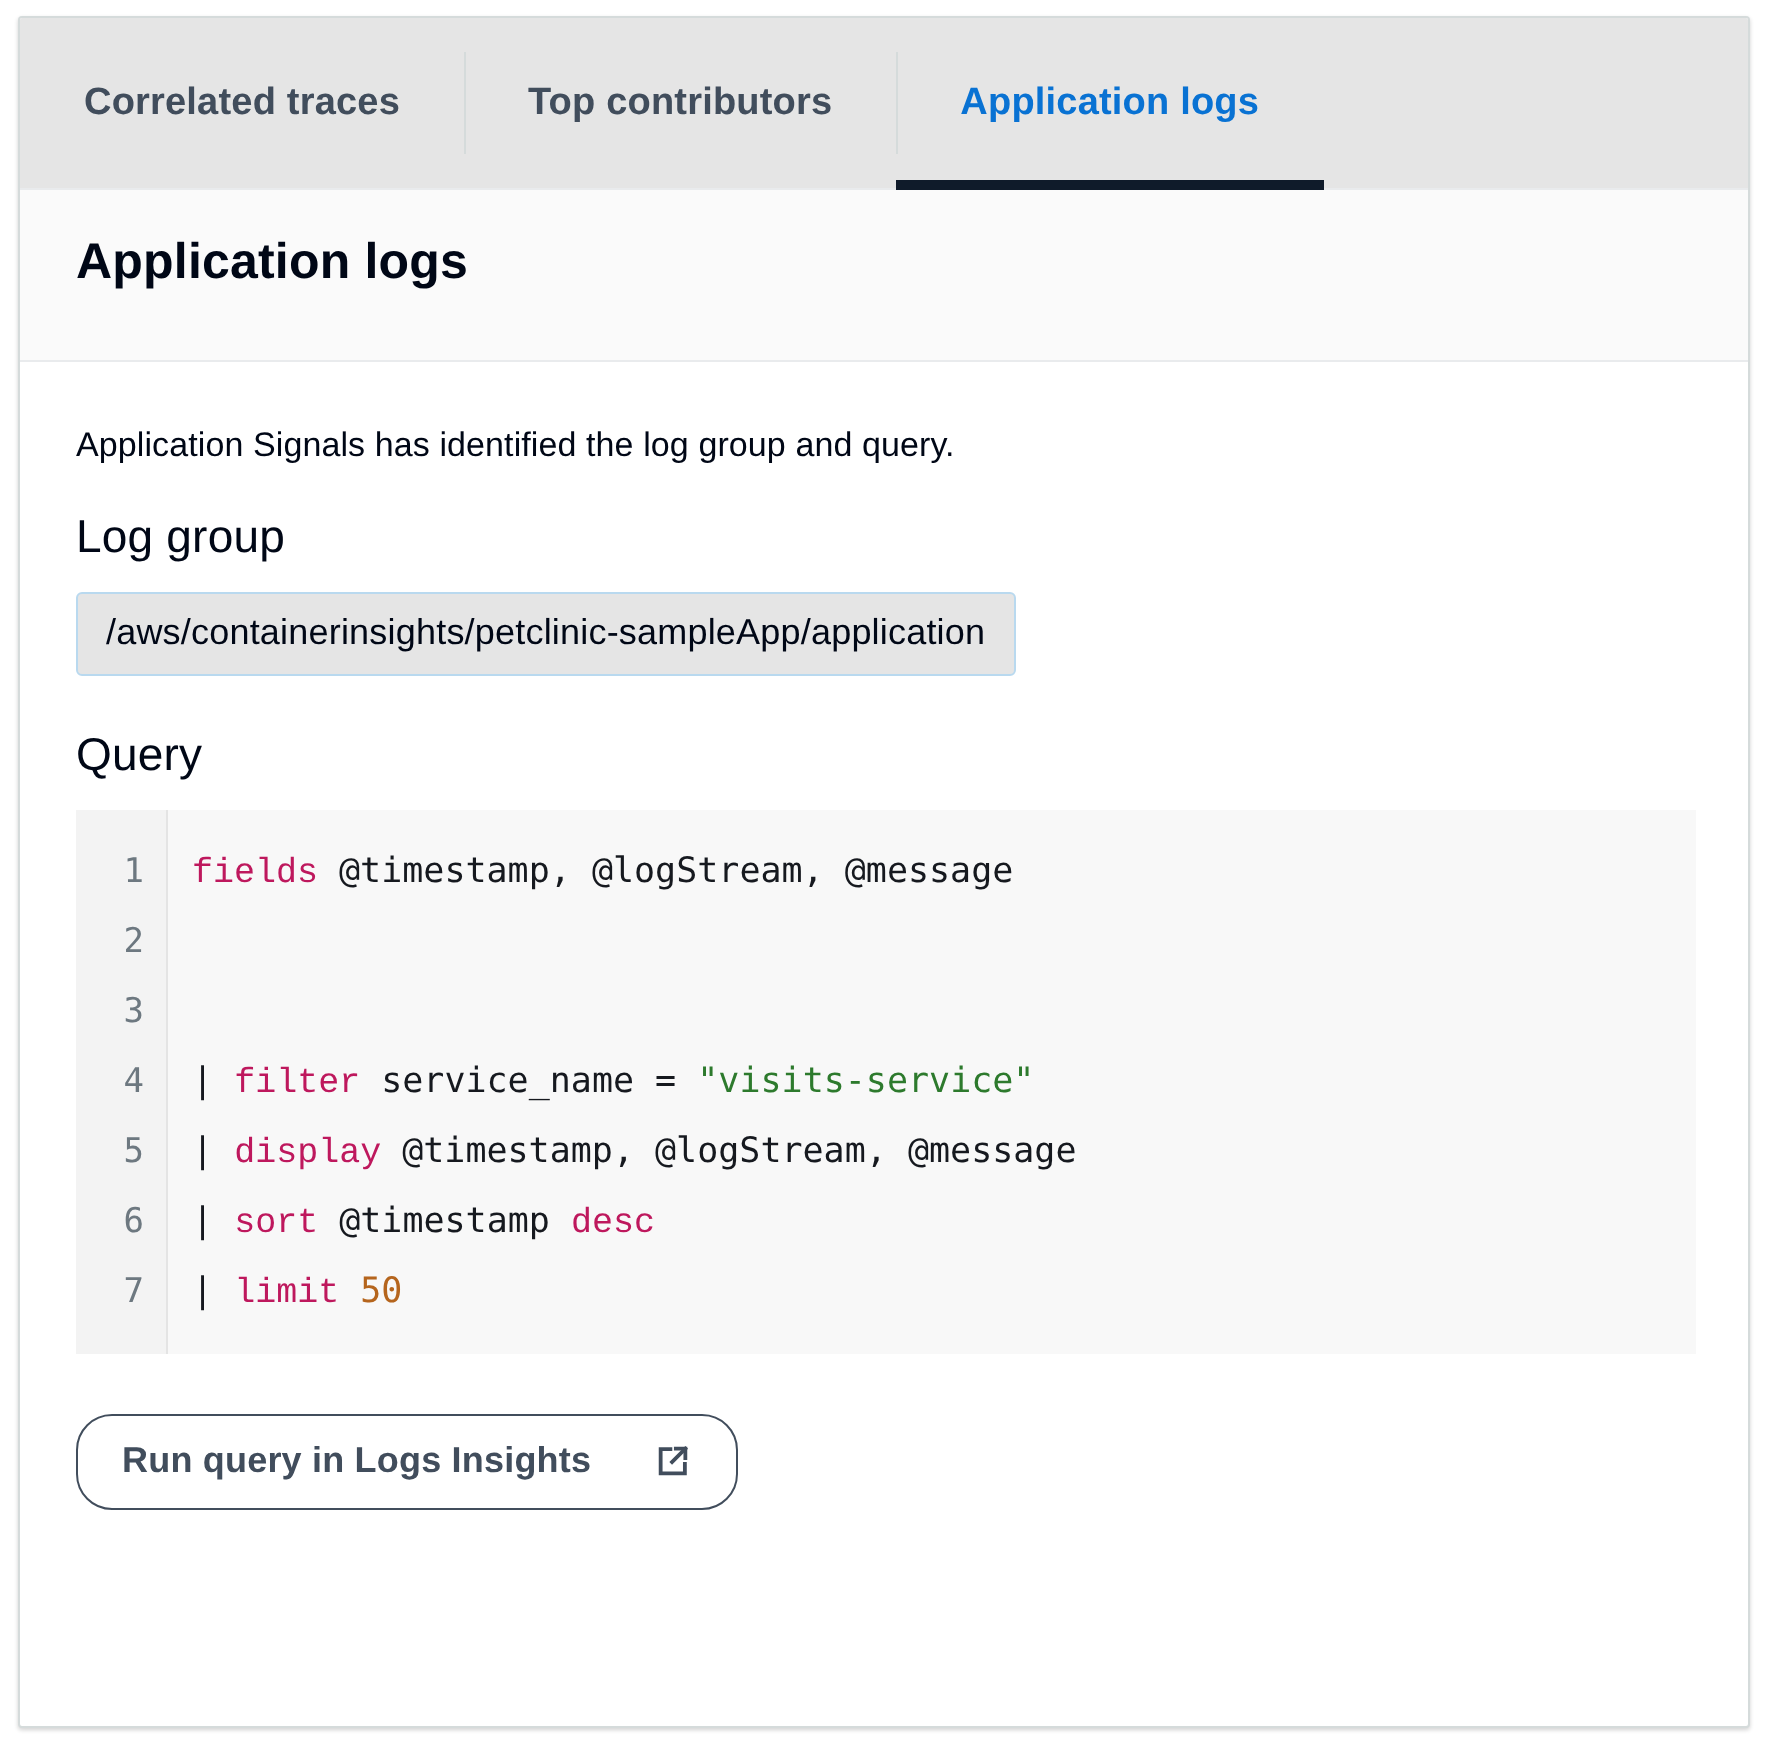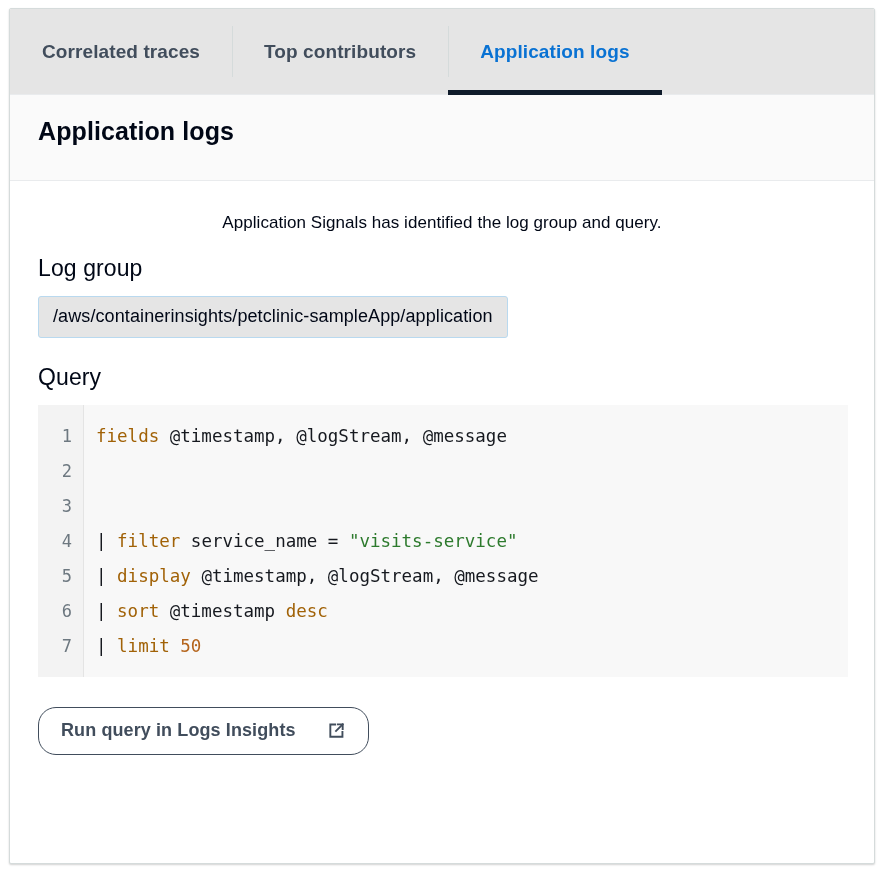--- a/index.html
+++ b/index.html
@@ -102,21 +102,20 @@
   
   .body {
     padding: 32px 28px 0 28px;
     box-sizing: border-box;
   }
   .intro-text {
     font-size: 17px;
     color: #000716;
     margin: 0 0 22px 0;
     letter-spacing: 0.05px;
-    text-align: center;
   }
   .section-title {
     font-size: 23px;
     font-weight: normal;
     color: #000716;
     margin: 0 0 14px 0;
     letter-spacing: 0.1px;
   }
 
   
@@ -178,21 +177,21 @@
     width: 34px;
     text-align: right;
     color: #6d7880;
     font-size: 17px;
   }
   .code-text {
     position: absolute;
     left: 58px;
     color: #16191f;
   }
-  .kw { color: #a16207; }
+  .kw { color: #be185d; font-family: Liberation Mono, monospace; }
   .str { color: #2d7a2d; }
   .num { color: #b5651d; }
   .pipe { color: #16191f; }
 
   
   .run-btn {
     margin-top: 30px;
     display: inline-flex;
     align-items: center;
     gap: 31px;

